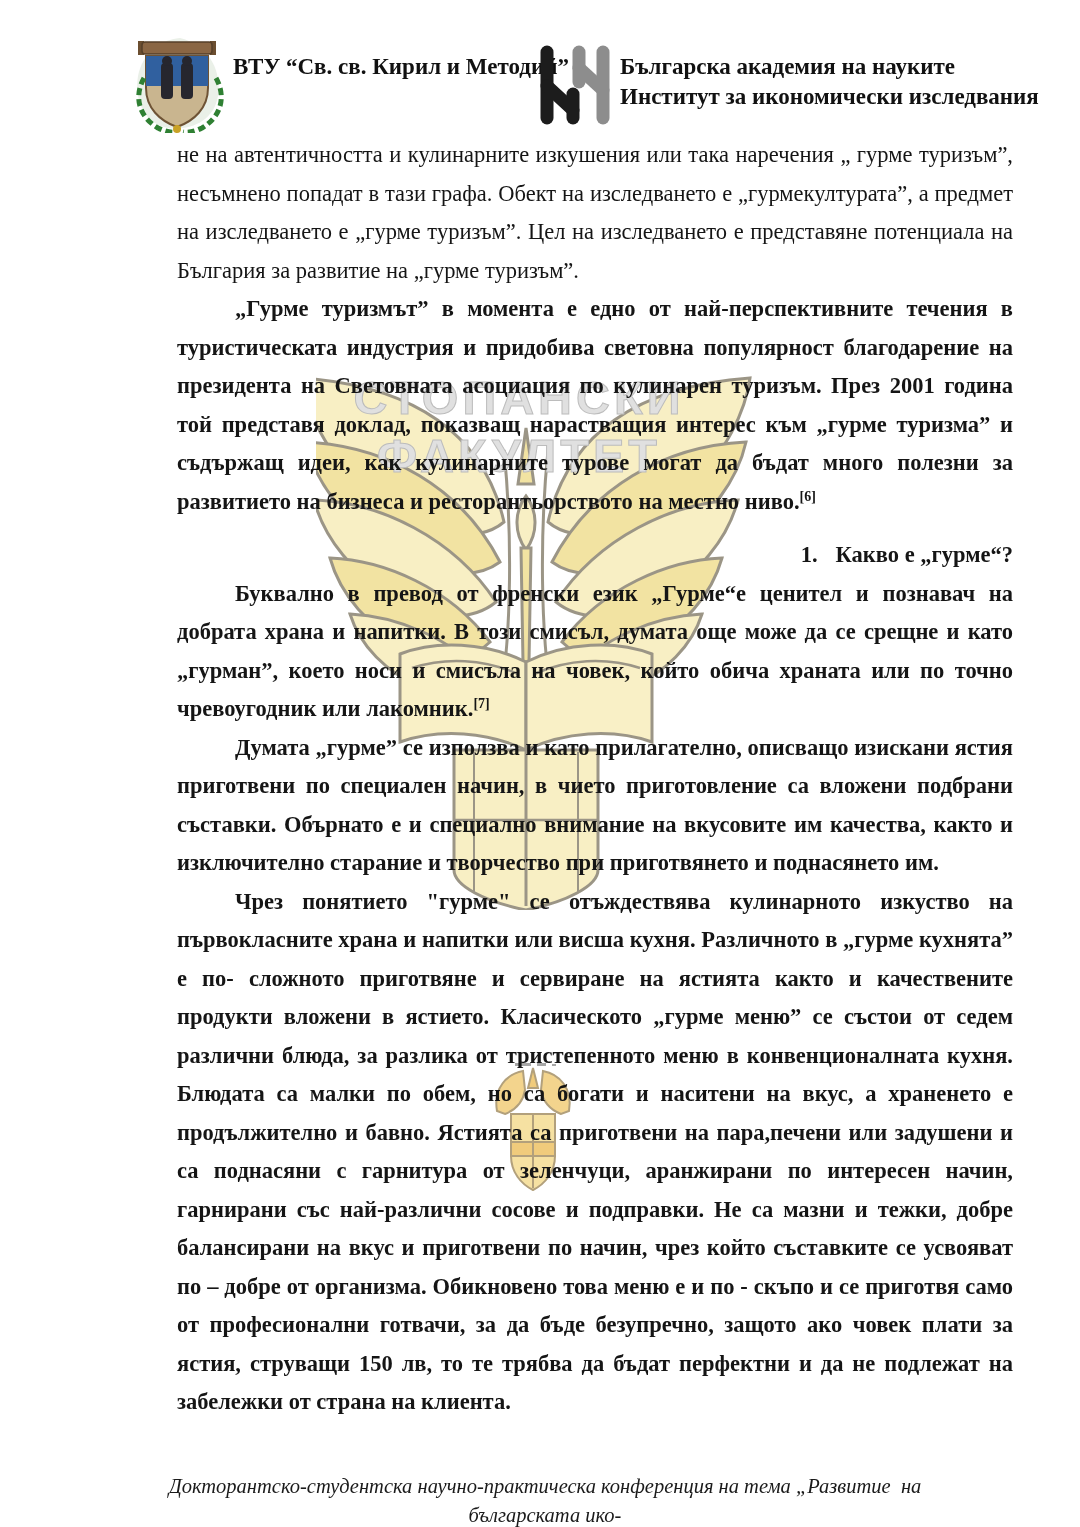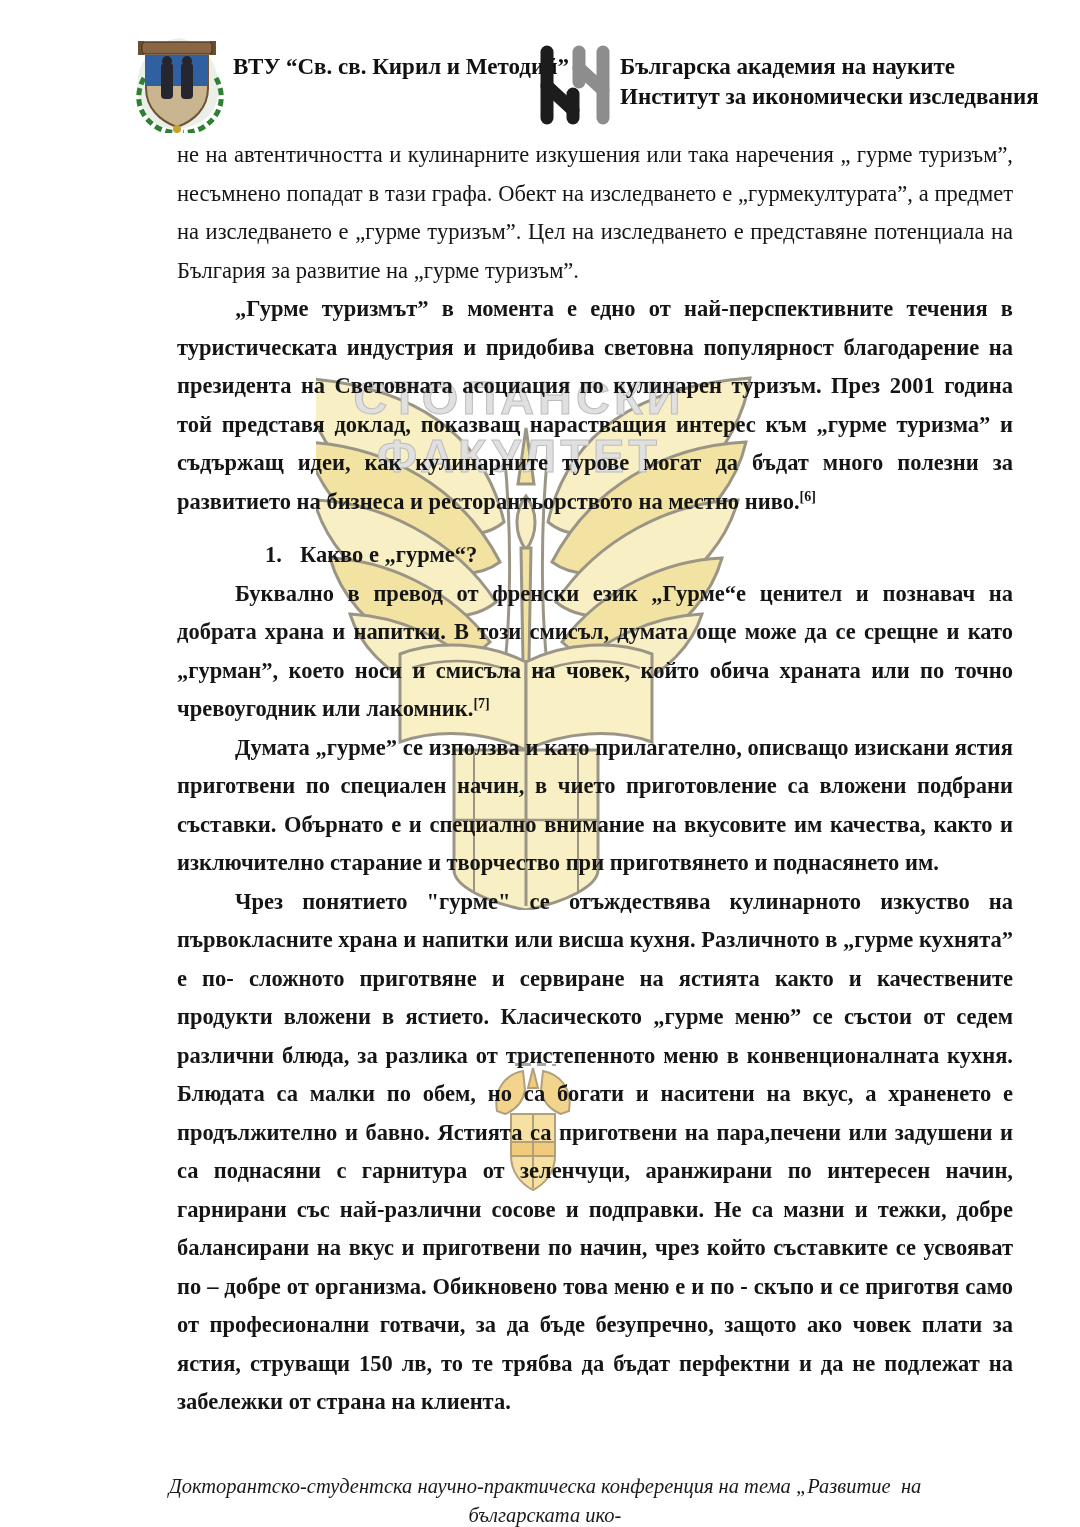--- a/index.html
+++ b/index.html
@@ -17,21 +17,21 @@
   .hdr-txt div{white-space:nowrap;}
   
   .wm{position:absolute; z-index:0; pointer-events:none;}
   
   .textcol{
     position:absolute; z-index:1; left:143px; top:136px; width:836px;
     font-size:22.5px; line-height:38.5px; text-align:justify;margin-left:34px;
   }
   .textcol p{margin:0; padding:0;}
   .indent{text-indent:58px;font-weight:bold;}
-  .heading{font-weight:bold; text-align:left; margin:15px 0 0 88px !important;}
+  .heading{font-weight:bold; text-align:right; margin:15px 0 0 88px !important;}
   .heading .hnum{margin-right:18px;}
   sup.ref{font-size:14px; line-height:0; vertical-align:super;}
   
   .footer{
     position:absolute; z-index:1; left:122px; top:1414px; width:846px;
     text-align:center; font-style:italic; font-size:20.5px; line-height:29px;
     white-space:pre-wrap; color:#1a1a1a;
   }
 </style>
 </head>

